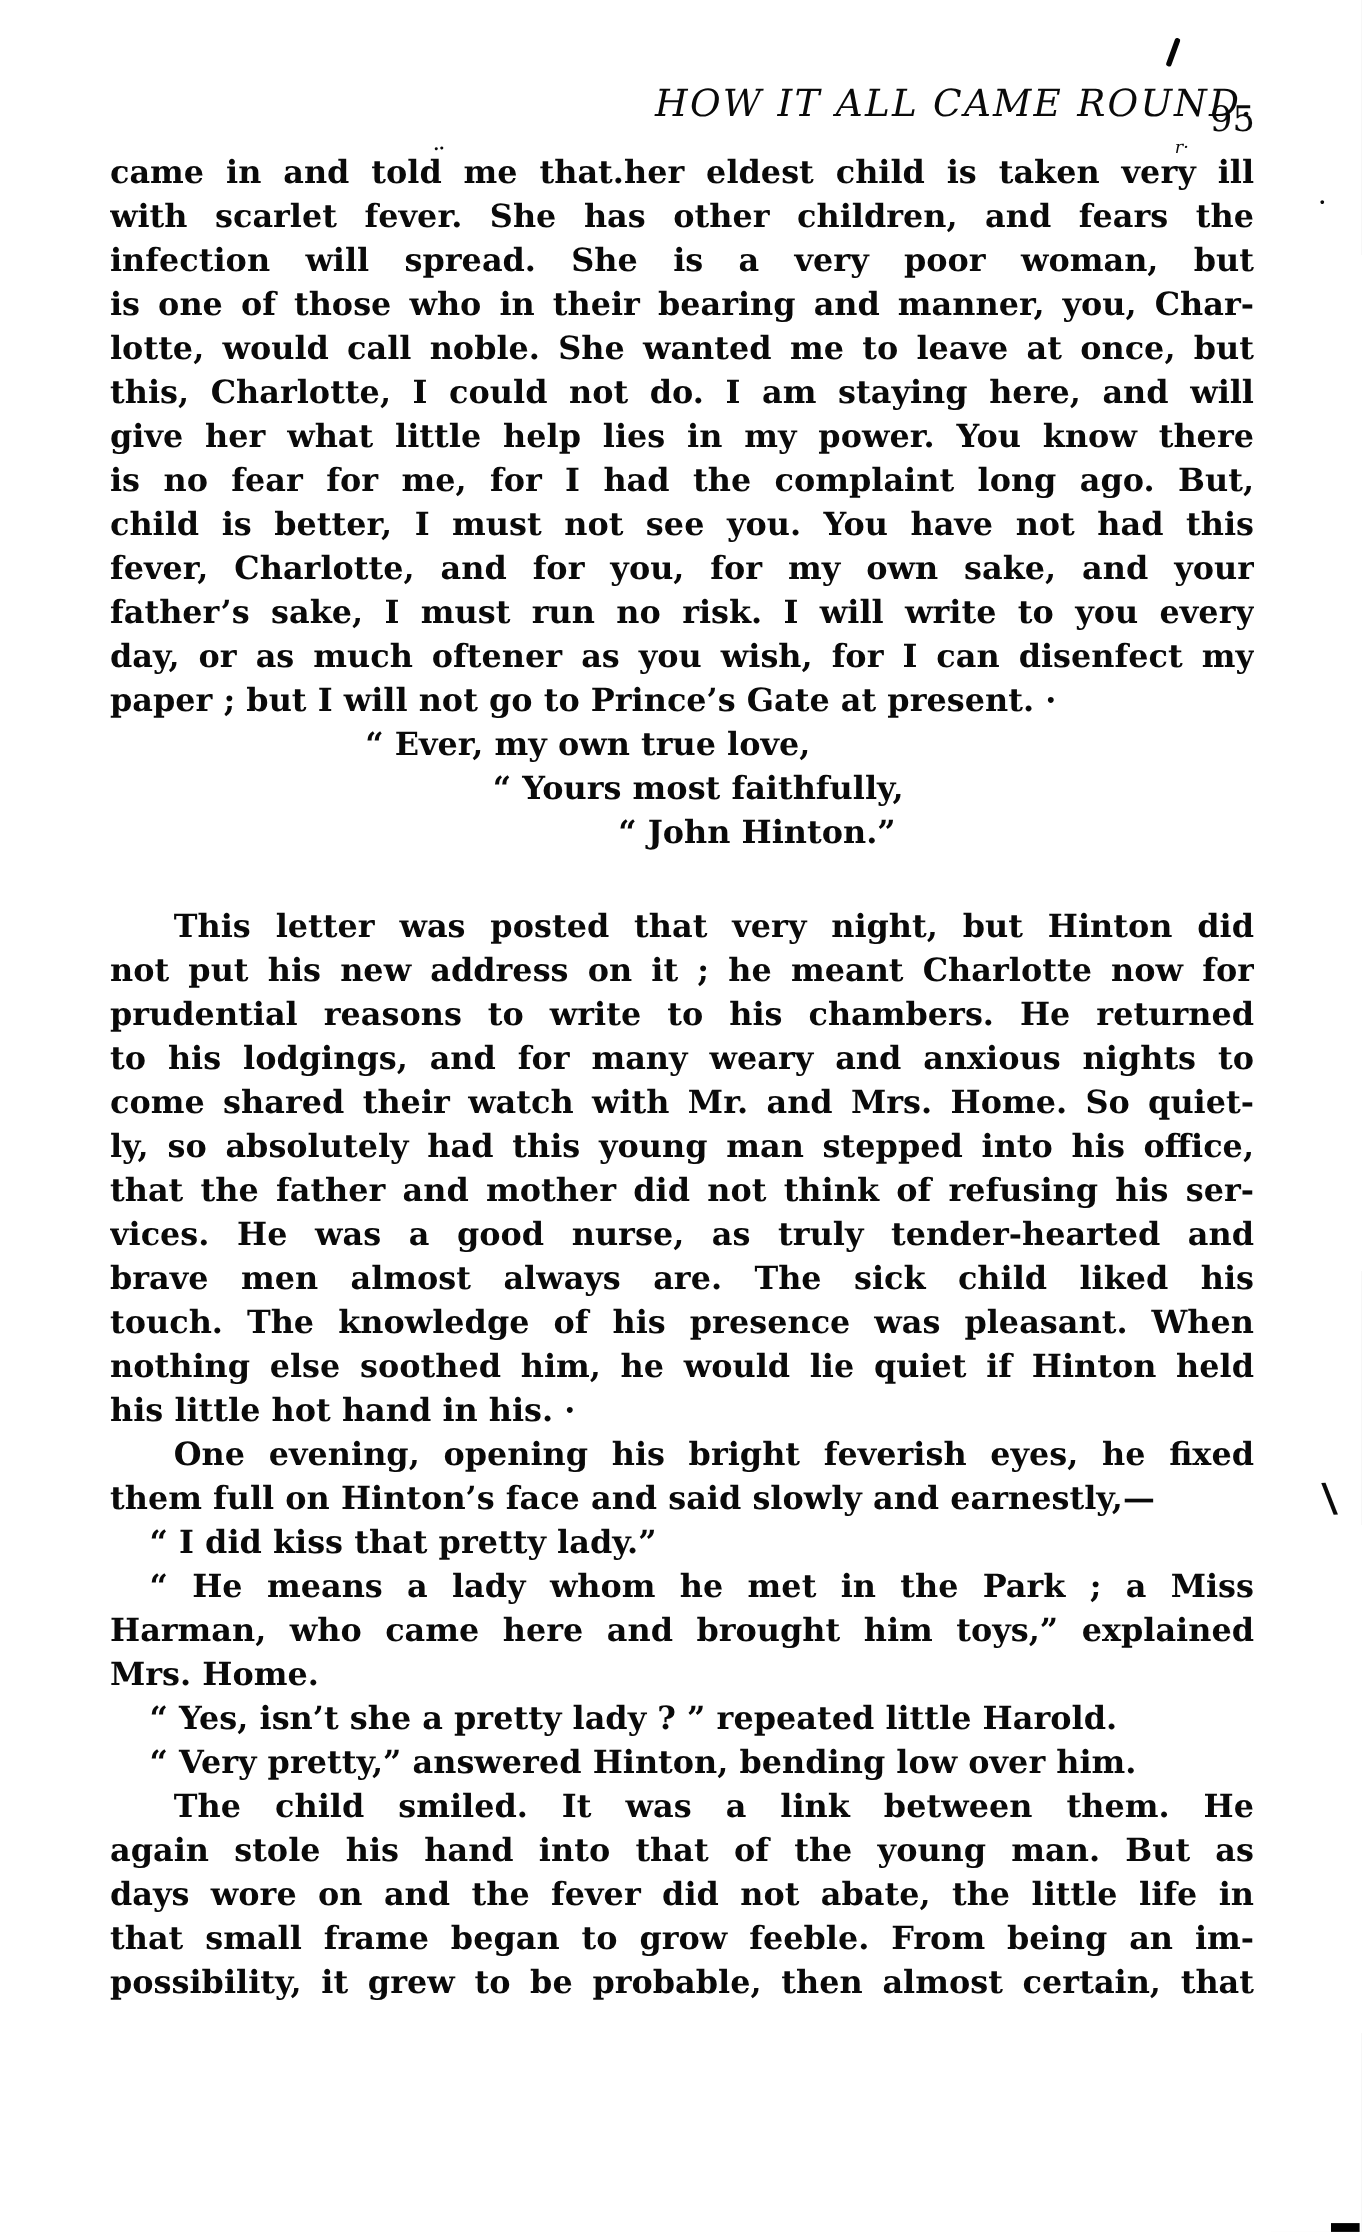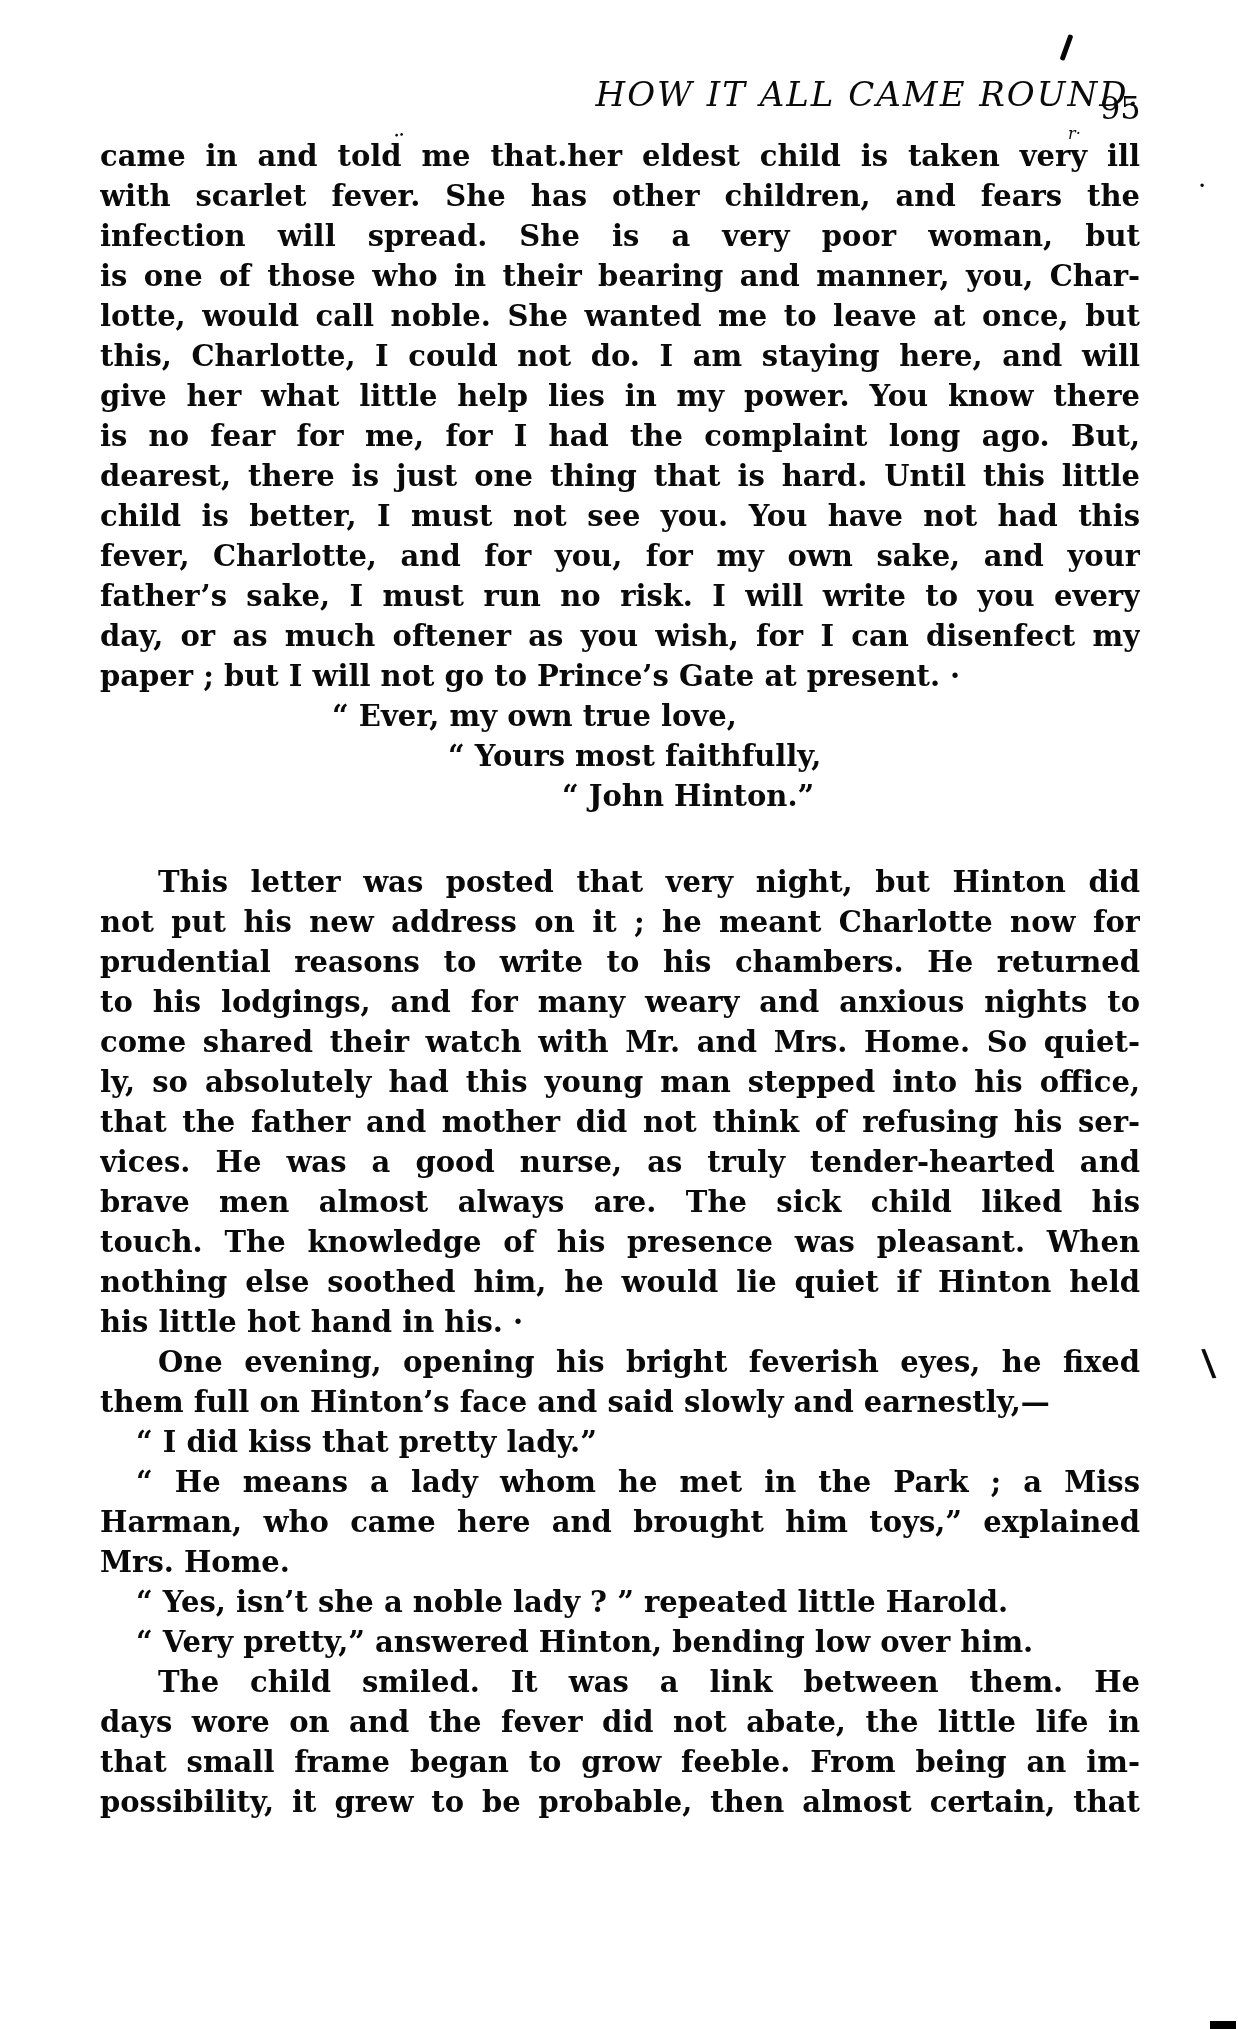--- a/index.html
+++ b/index.html
@@ -71,21 +71,20 @@
 
   <div class="body-text">
     <div class="ln j">came in and told me that.her eldest child is taken very ill</div>
     <div class="ln j">with scarlet fever.  She has other children, and fears the</div>
     <div class="ln j">infection will spread.  She is a very poor woman, but</div>
     <div class="ln j">is one of those who in their bearing and manner, you, Char-</div>
     <div class="ln j">lotte, would call noble.  She wanted me to leave at once, but</div>
     <div class="ln j">this, Charlotte, I could not do.  I am staying here, and will</div>
     <div class="ln j">give her what little help lies in my power.  You know there</div>
     <div class="ln j">is no fear for me, for I had the complaint long ago.  But,</div>
-    <div class="ln j">dearest, there is just one thing that is hard.  Until this little</div>
     <div class="ln j">child is better, I must not see you.  You have not had this</div>
     <div class="ln j">fever, Charlotte, and for you, for my own sake, and your</div>
     <div class="ln j">father’s sake, I must run no risk.  I will write to you every</div>
     <div class="ln j">day, or as much oftener as you wish, for I can disenfect my</div>
     <div class="ln">paper ; but I will not go to Prince’s Gate at present.  ·</div>
     <div class="ln sig1">“ Ever, my own true love,</div>
     <div class="ln sig2">“ Yours most faithfully,</div>
     <div class="ln sig3">“ John Hinton.”</div>
     <div class="ln j ind gap">This letter was posted that very night, but Hinton did</div>
     <div class="ln j">not put his new address on it ; he meant Charlotte now for</div>
@@ -98,21 +97,22 @@
     <div class="ln j">brave men almost always are.  The sick child liked his</div>
     <div class="ln j">touch.  The knowledge of his presence was pleasant.  When</div>
     <div class="ln j">nothing else soothed him, he would lie quiet if Hinton held</div>
     <div class="ln">his little hot hand in his.  ·</div>
     <div class="ln j ind">One evening, opening his bright feverish eyes, he fixed</div>
     <div class="ln">them full on Hinton’s face and said slowly and earnestly,—</div>
     <div class="ln indq">“ I did kiss that pretty lady.”</div>
     <div class="ln j indq">“ He means a lady whom he met in the Park ; a Miss</div>
     <div class="ln j">Harman, who came here and brought him toys,” explained</div>
     <div class="ln">Mrs. Home.</div>
-    <div class="ln indq">“ Yes, isn’t she a noble lady ? ” repeated little Harold.</div>
+    <div class="ln indq">“ Yes, isn’t she a pretty lady ? ” repeated little Harold.</div>
     <div class="ln indq">“ Very pretty,” answered Hinton, bending low over him.</div>
     <div class="ln j ind">The child smiled.  It was a link between them.  He</div>
+    <div class="ln j">again stole his hand into that of the young man.  But as</div>
     <div class="ln j">days wore on and the fever did not abate, the little life in</div>
     <div class="ln j">that small frame began to grow feeble.  From being an im-</div>
     <div class="ln j">possibility, it grew to be probable, then almost certain, that</div>
   </div>
 
 </div>
 
 </body></html>

